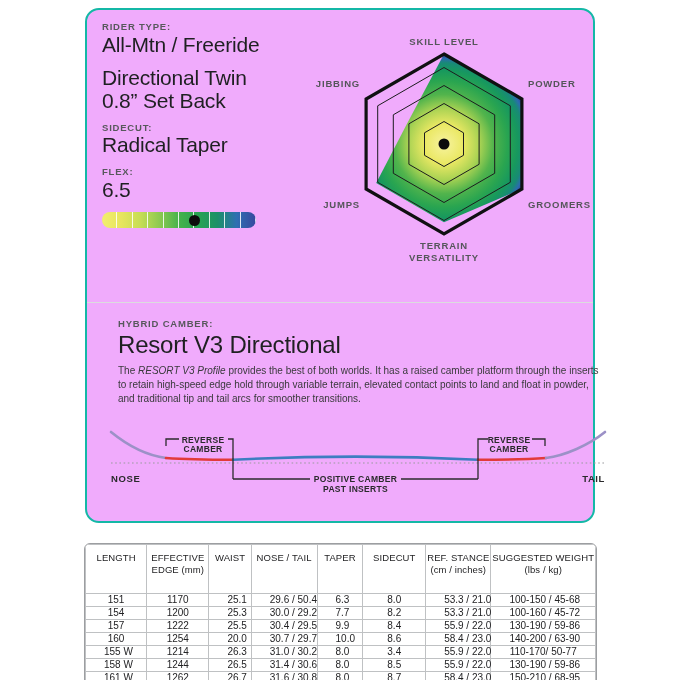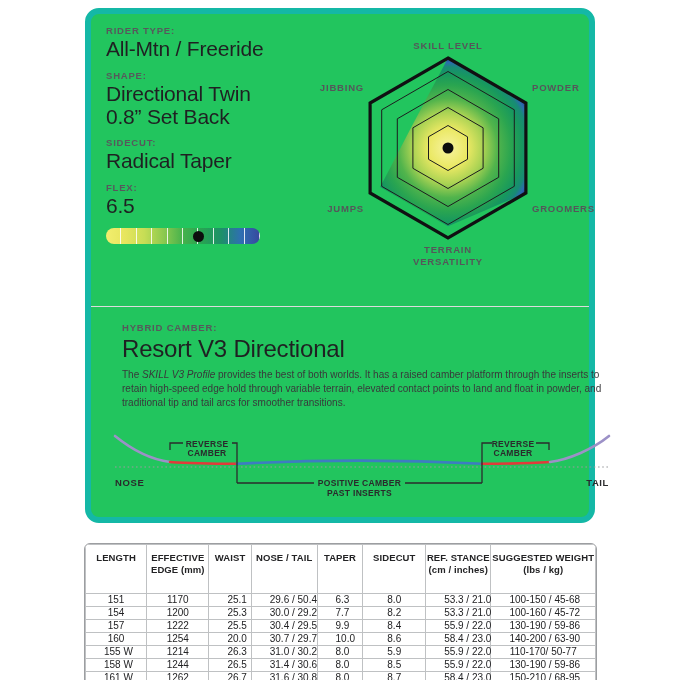--- a/index.html
+++ b/index.html
@@ -1,21 +1,21 @@
 <!DOCTYPE html>
 <html><head>
 <meta charset="utf-8">
 <style>
   * { margin:0; padding:0; box-sizing:border-box; }
   html,body { background:#ffffff; }
   body { width:680px; height:680px; position:relative; overflow:hidden;
          font-family:"Liberation Sans", sans-serif; -webkit-font-smoothing:antialiased; }
 
   .card { position:absolute; left:85px; top:8px; width:510px; height:515px;
-          border:6px solid #14b8a6; border-radius:14px; background:#22c55e; }
+          border:2px solid #14b8a6; border-radius:14px; background:#f0abfc; }
 
   .specs { position:absolute; left:15px; top:12px; width:205px; }
   .sec-label { font-size:9.5px; font-weight:bold; color:#57585c; letter-spacing:.8px;
                line-height:1.15; margin-bottom:1px; }
   .spec-value { font-size:21px; font-weight:normal; color:#1f2022; line-height:1.09;
                 letter-spacing:-.2px; margin-bottom:10px; }
 
   .flex-bar { position:relative; width:154px; height:16px; border-radius:8px; margin-top:5px; }
   .flex-bar::after { content:""; position:absolute; inset:0; border-radius:8px;
       background:repeating-linear-gradient(90deg, rgba(255,255,255,0) 0px, rgba(255,255,255,0) 14.4px,
@@ -37,34 +37,33 @@
   .camber-desc .ital { font-style:italic; }
   .camber-svg { display:block; margin-top:17px; }
   .cam-note { font-size:8.5px; font-weight:bold; fill:#2a2a2c; letter-spacing:.3px; }
   .cam-endlab { font-size:9.5px; font-weight:bold; fill:#2a2a2c; letter-spacing:.6px; }
   .cam-line { stroke:#2b2b2d; stroke-width:1.3; fill:none; }
 
   .table-wrap { position:absolute; left:84px; top:543px; width:513px;
                 border:1.5px solid #9c9ea1; border-radius:6px; overflow:hidden; background:#fff; }
   table { width:100%; border-collapse:collapse; table-layout:fixed; }
   th, td { border:1px solid #bfc1c3; text-align:center; color:#232325; }
-  th { font-size:9.5px; font-weight:bold; vertical-align:top; padding-top:7px;
+  th { font-size:9.5px; font-weight:normal; vertical-align:top; padding-top:7px;
        height:49px; line-height:1.3; letter-spacing:.1px; }
   td { font-size:10px; height:12px; line-height:12px; padding:0 18px; white-space:nowrap; }
 </style>
 </head>
 <body>
 
 <div class="card">
 
   <div class="specs">
     <div class="sec-label">RIDER TYPE:</div>
     <div class="spec-value">All-Mtn / Freeride</div>
 
-    <div class="sec-label">SHAPE:</div>
     <div class="spec-value">
       <div>Directional Twin</div>
       <div>0.8” Set Back</div>
     </div>
 
     <div class="sec-label">SIDECUT:</div>
     <div class="spec-value">Radical Taper</div>
 
     <div class="sec-label">FLEX:</div>
     <div class="spec-value">
@@ -106,21 +105,21 @@
         <text x="51" y="188" text-anchor="end" class="radar-label">JUMPS</text>
         <text x="51" y="67" text-anchor="end" class="radar-label">JIBBING</text>
       </svg>
   </div>
 
   <div class="divider"></div>
 
   <div class="camber">
     <div class="sec-label">HYBRID CAMBER:</div>
     <div class="camber-title">Resort V3 Directional</div>
-    <p class="camber-desc"><span>The </span><span class="ital">SKILL V3 Profile</span><span> provides the best of both worlds. It has a raised camber platform through the inserts to retain high-speed edge hold through variable terrain, elevated contact points to land and float in powder, and traditional tip and tail arcs for smoother transitions.</span></p>
+    <p class="camber-desc"><span>The </span><span class="ital">RESORT V3 Profile</span><span> provides the best of both worlds. It has a raised camber platform through the inserts to retain high-speed edge hold through variable terrain, elevated contact points to land and float in powder, and traditional tip and tail arcs for smoother transitions.</span></p>
 
     <svg class="camber-svg" width="510" height="75" viewBox="0 0 510 75">
 
       <line class="cam-baseline" x1="8" y1="39" x2="502" y2="39" stroke-width="1.2" stroke-dasharray="1.6 2.6" stroke="#9a9b9e"></line>
 
       <path class="seg-tip" d="M 8 8 C 24 21, 44 31.5, 63 34" fill="none" stroke-width="2.6" stroke-linecap="round" stroke="#9c91c7"></path>
       <path class="seg-reverse" d="M 63 34 C 85 35.6, 108 35.8, 130 35.8" fill="none" stroke-width="2.6" stroke-linecap="round" stroke="#e23a3a"></path>
       <path class="seg-camber" d="M 130 35.8 Q 252.5 29.5, 375 35.8" fill="none" stroke-width="2.6" stroke-linecap="round" stroke="#3d7dc1"></path>
       <path class="seg-reverse" d="M 375 35.8 C 397 35.8, 420 35.6, 443 34" fill="none" stroke-width="2.6" stroke-linecap="round" stroke="#e23a3a"></path>
       <path class="seg-tip" d="M 443 34 C 462 31.5, 486 21, 502 8" fill="none" stroke-width="2.6" stroke-linecap="round" stroke="#9c91c7"></path>
@@ -229,21 +228,21 @@
           <td>8.6</td>
           <td>58.4 / 23.0</td>
           <td>140-200 / 63-90</td>
         </tr>
         <tr>
           <td>155 W</td>
           <td>1214</td>
           <td>26.3</td>
           <td>31.0 / 30.2</td>
           <td>8.0</td>
-          <td>5.9</td>
+          <td>3.4</td>
           <td>55.9 / 22.0</td>
           <td>110-170/ 50-77</td>
         </tr>
         <tr>
           <td>158 W</td>
           <td>1244</td>
           <td>26.5</td>
           <td>31.4 / 30.6</td>
           <td>8.0</td>
           <td>8.5</td>

